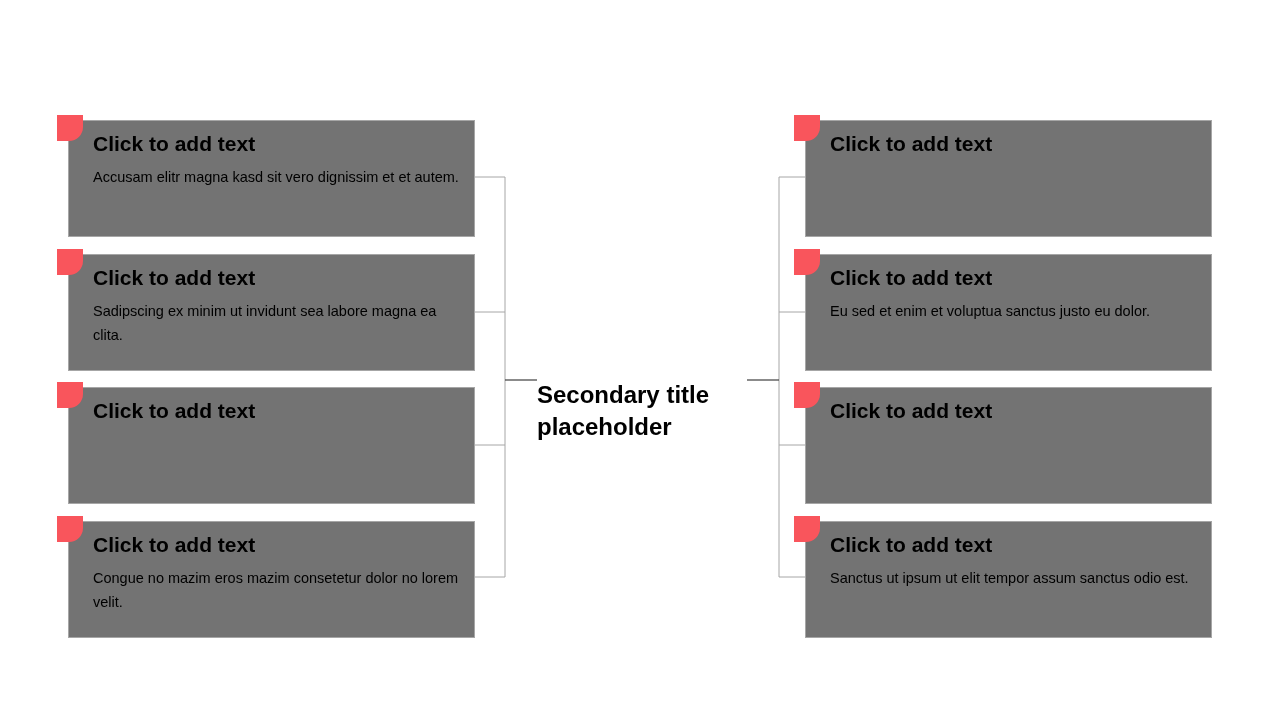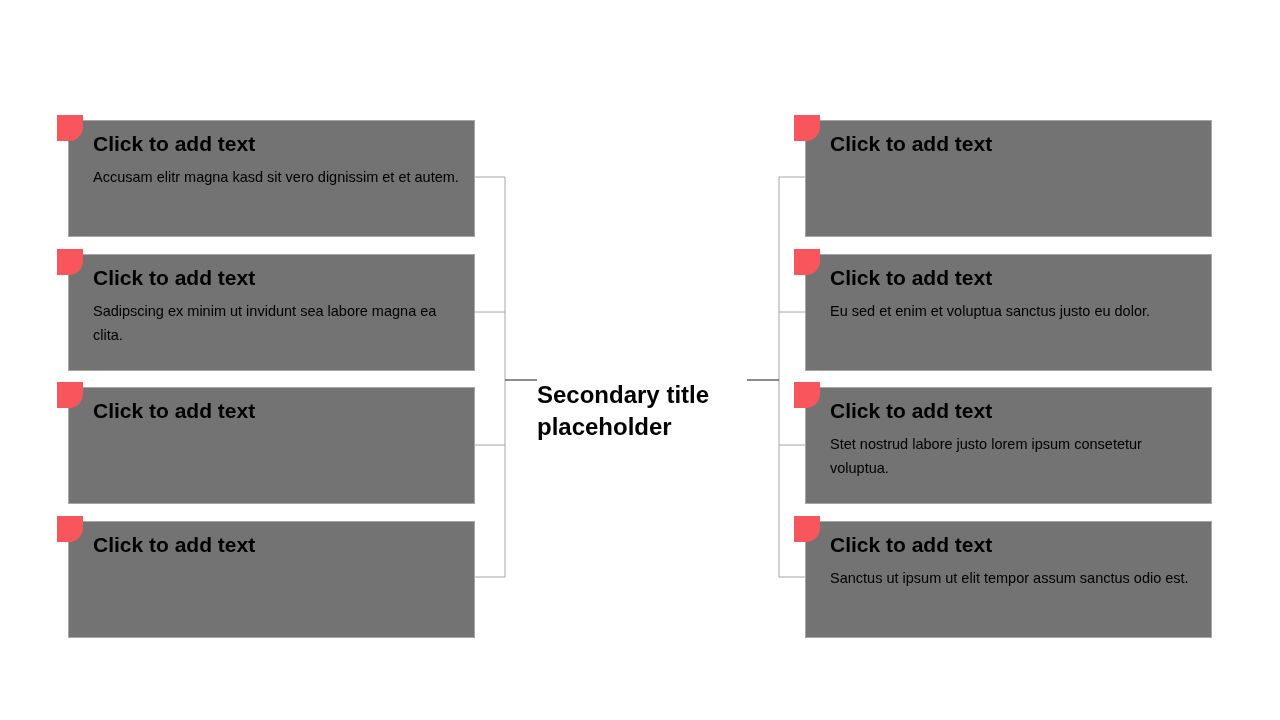--- a/index.html
+++ b/index.html
@@ -107,41 +107,41 @@
   </div>
 
   <div class="card" style="left:68px; top:387px; width:407px; height:117px;">
     <span class="corner-mark"></span>
     <p class="card-title">Click to add text</p>
   </div>
 
   <div class="card" style="left:68px; top:521px; width:407px; height:117px;">
     <span class="corner-mark"></span>
     <p class="card-title">Click to add text</p>
+    <p class="card-body">Congue no mazim eros mazim consetetur dolor no lorem velit.</p>
   </div>
 
   <div class="center-title" style="left:537px; top:356px;margin-top:23px;">
     <span>Secondary title placeholder</span>
   </div>
 
   <div class="card" style="left:805px; top:120px; width:407px; height:117px;">
     <span class="corner-mark"></span>
     <p class="card-title">Click to add text</p>
   </div>
 
   <div class="card" style="left:805px; top:254px; width:407px; height:117px;">
     <span class="corner-mark"></span>
     <p class="card-title">Click to add text</p>
     <p class="card-body">Eu sed et enim et voluptua sanctus justo eu dolor.</p>
   </div>
 
   <div class="card" style="left:805px; top:387px; width:407px; height:117px;">
     <span class="corner-mark"></span>
     <p class="card-title">Click to add text</p>
-    <p class="card-body">Stet nostrud labore justo lorem ipsum consetetur voluptua.</p>
   </div>
 
   <div class="card" style="left:805px; top:521px; width:407px; height:117px;">
     <span class="corner-mark"></span>
     <p class="card-title">Click to add text</p>
     <p class="card-body">Sanctus ut ipsum ut elit tempor assum sanctus odio est.</p>
   </div>
 
 </div>
 

